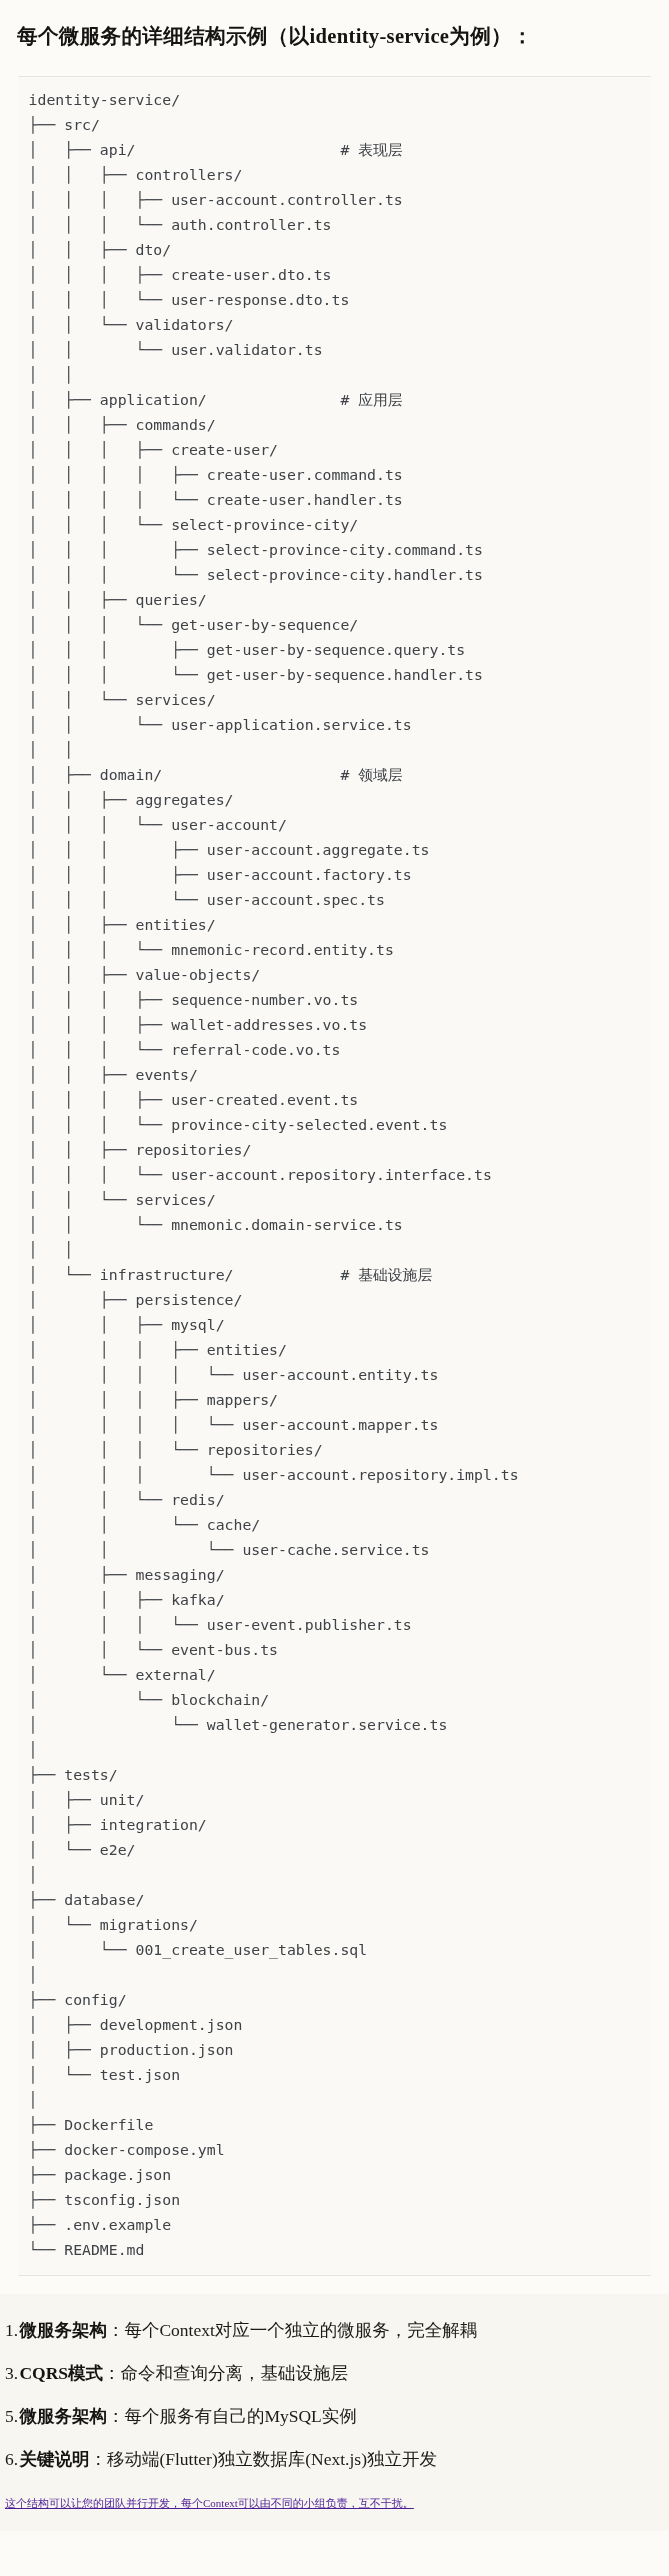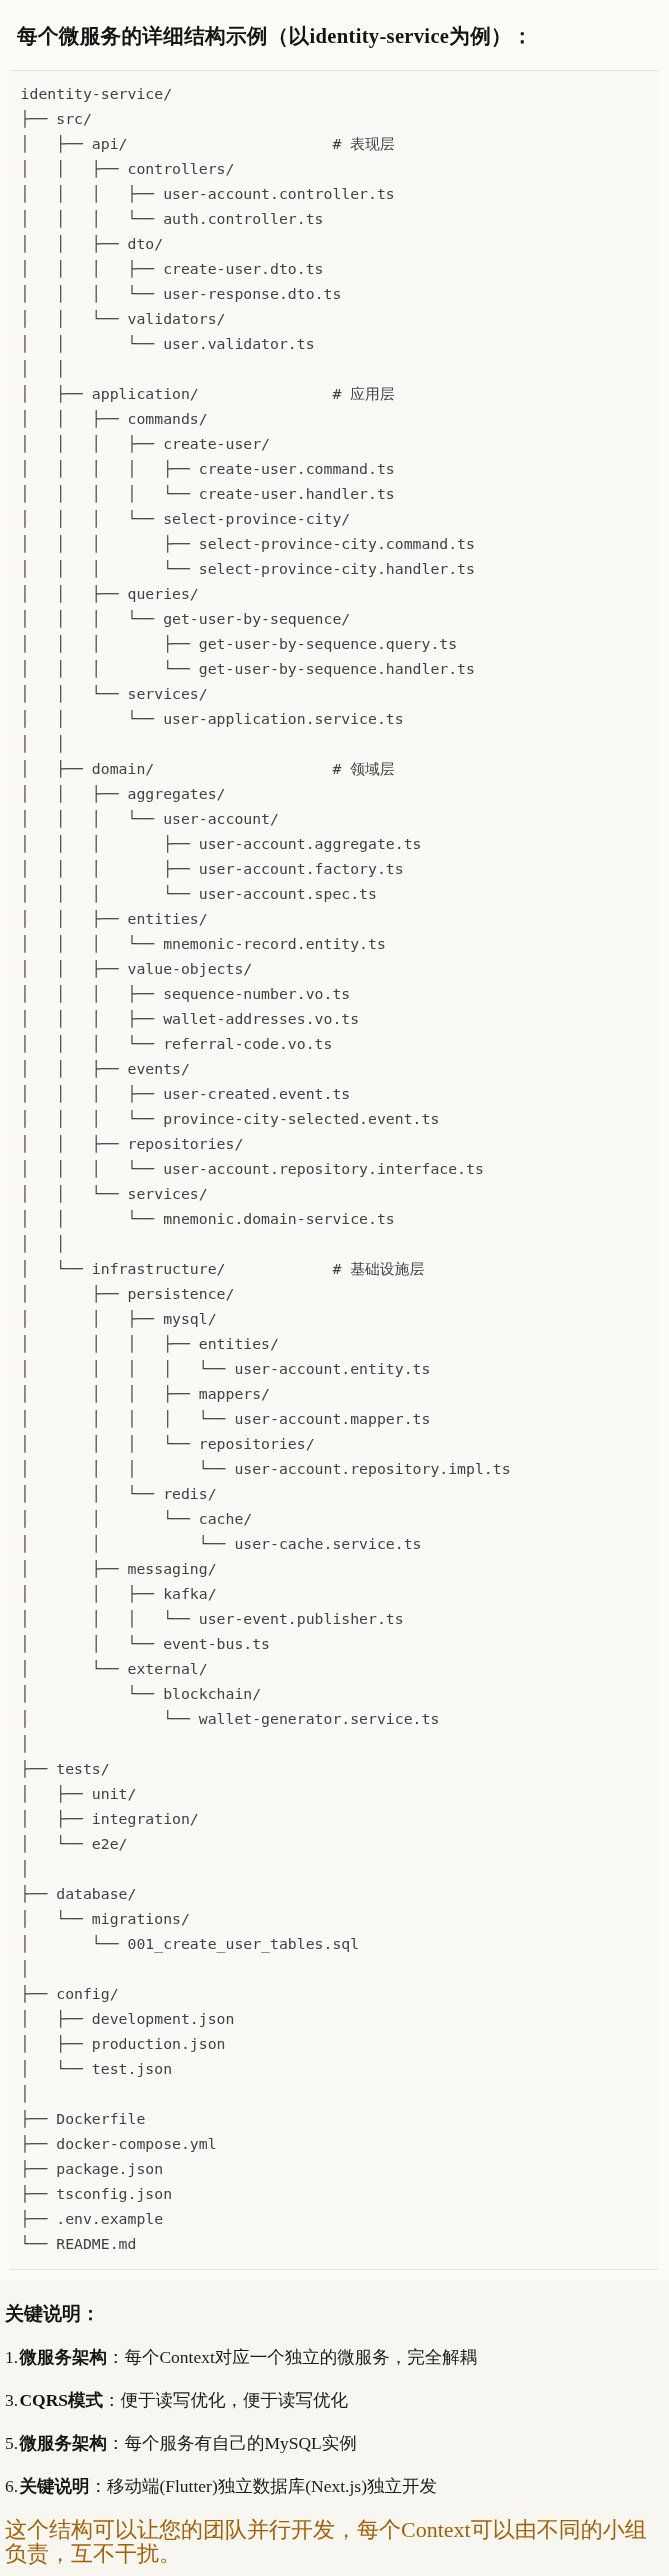--- a/index.html
+++ b/index.html
@@ -14,21 +14,21 @@
   h1.page-title{
     margin:12px;
     padding:11.3px 7.5px 8.8px 5px;
     font-size:20.6px;
     line-height:26px;
     font-weight:700;
     color:#161412;
     letter-spacing:0.3px;
   }
   pre.tree{
-    margin:10px;
+    margin:18px;
     padding:10px 5px 12.5px 10.6px;
     background:#faf9f5;
     border-top:0.6px solid #e7e5df;
     border-bottom:0.6px solid #e7e5df;
     font-family:"DejaVu Sans Mono","Liberation Mono",monospace;
     font-size:14.8px;
     line-height:25px;
     color:#3e4247;
     white-space:pre;
     overflow:hidden;
@@ -47,23 +47,24 @@
   .note{
     margin:20px 0;
     font-size:17.5px;
     line-height:23px;
     color:#1d1b17;
   }
   .note .num{margin-right:1.3px;}
   .note .term{font-weight:700;color:#161412;}
   p.closing{
     margin:20px 0 0 0;
-    font-size:22px;
+    font-size:11px;
     line-height:24px;
-    color:#a16207;
+    color:#4c1d95;
+    text-decoration:underline;
   }
 </style>
 </head>
 <body>
 
 <div class="page">
 
   <h1 class="page-title">每个微服务的详细结构示例（以identity-service为例）：</h1>
 
   <pre class="tree">identity-service/
@@ -149,29 +150,28 @@
 │
 ├── Dockerfile
 ├── docker-compose.yml
 ├── package.json
 ├── tsconfig.json
 ├── .env.example
 └── README.md</pre>
 
   <section class="notes">
 
-    <h2 class="notes-heading">关键说明：</h2>
 
     <div class="note">
       <span class="num">1.</span><span class="term">微服务架构</span><span class="text">：每个Context对应一个独立的微服务，完全解耦</span>
     </div>
 
 
     <div class="note">
-      <span class="num">3.</span><span class="term">CQRS模式</span><span class="text">：便于读写优化，便于读写优化</span>
+      <span class="num">3.</span><span class="term">CQRS模式</span><span class="text">：命令和查询分离，基础设施层</span>
     </div>
 
 
     <div class="note">
       <span class="num">5.</span><span class="term">微服务架构</span><span class="text">：每个服务有自己的MySQL实例</span>
     </div>
 
     <div class="note">
       <span class="num">6.</span><span class="term">关键说明</span><span class="text">：移动端(Flutter)独立数据库(Next.js)独立开发</span>
     </div>

